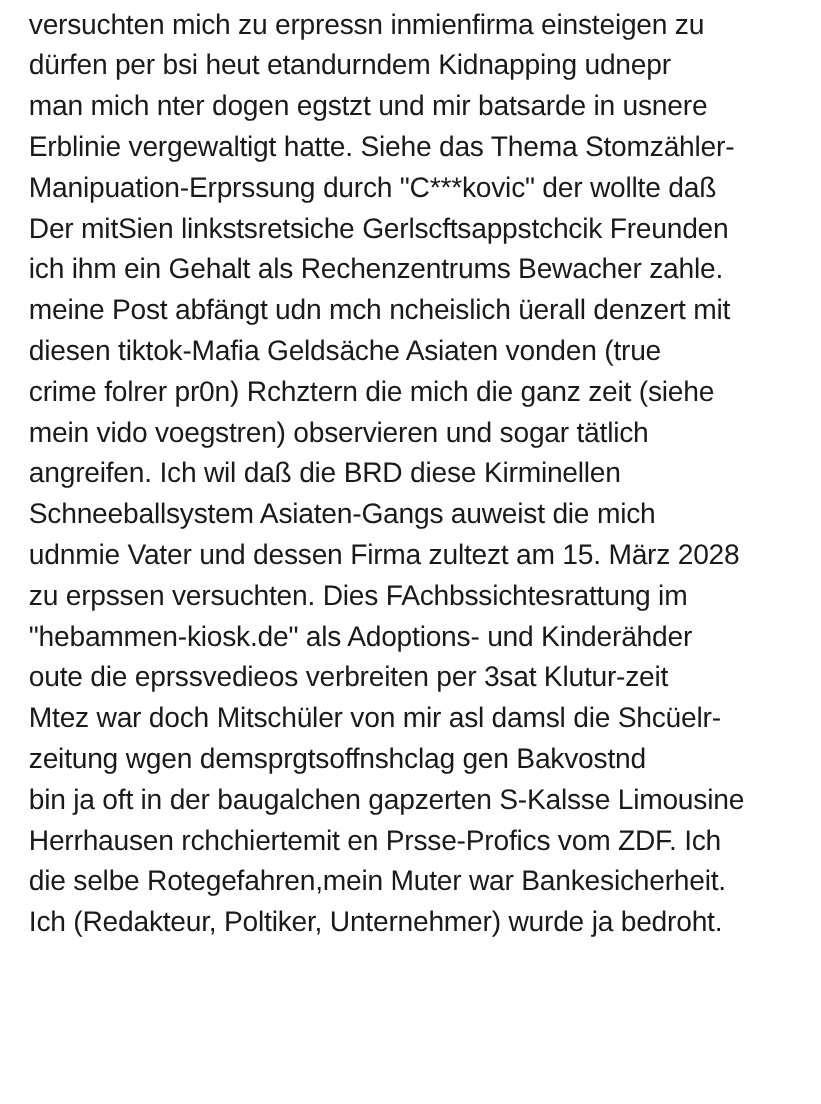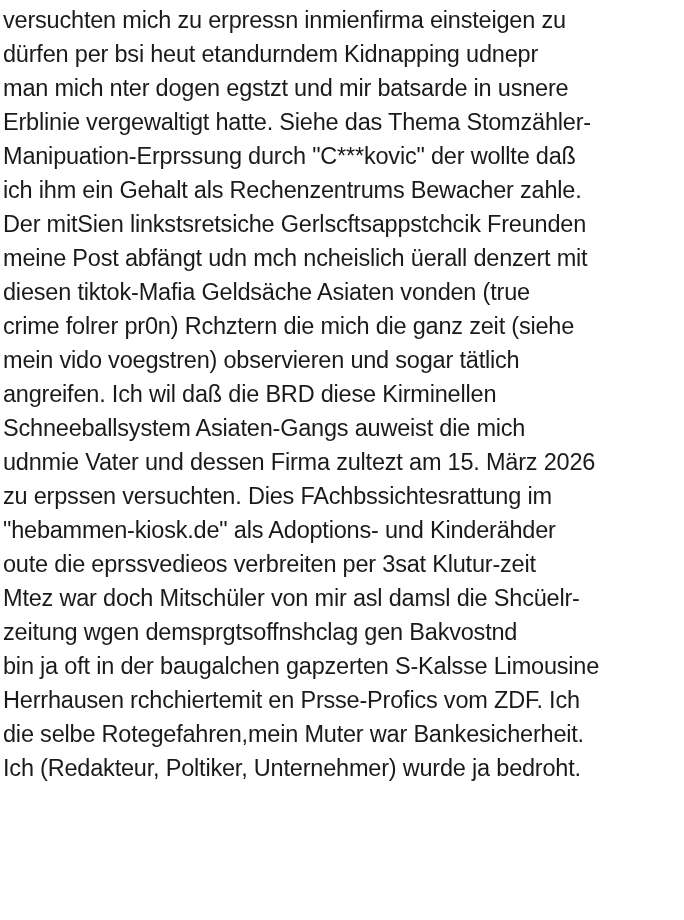--- a/index.html
+++ b/index.html
@@ -6,21 +6,21 @@
     margin: 0;
     padding: 0;
     background: #ffffff;
   }
   .page {
     width: 684px;
     height: 903px;
     background: #ffffff;
     overflow: hidden;
     box-sizing: border-box;
-    padding: 3px 0 0 3px;
+    padding: 3px 0 0 24px;
   }
   .text-block {
     font-family: "Liberation Sans", "DejaVu Sans", sans-serif;
     font-size: 23.5px;
     line-height: 34px;
     color: #1a1a1a;
     font-weight: 400;
     letter-spacing: -0.2px;
   }
   .line {
@@ -31,29 +31,29 @@
 </head>
 <body>
 
 <div class="page">
   <div class="text-block" id="text-block" style="color: rgb(26, 26, 26);">
       <div class="line">versuchten mich zu erpressn inmienfirma einsteigen zu</div>
       <div class="line">dürfen per bsi heut etandurndem Kidnapping udnepr</div>
       <div class="line">man mich nter dogen egstzt und mir batsarde in usnere</div>
       <div class="line">Erblinie vergewaltigt hatte. Siehe das Thema Stomzähler-</div>
       <div class="line">Manipuation-Erprssung durch "C***kovic" der wollte daß</div>
+      <div class="line">Der mitSien linkstsretsiche Gerlscftsappstchcik Freunden</div>
       <div class="line">ich ihm ein Gehalt als Rechenzentrums Bewacher zahle.</div>
-      <div class="line">Der mitSien linkstsretsiche Gerlscftsappstchcik Freunden</div>
       <div class="line">meine Post abfängt udn mch ncheislich üerall denzert mit</div>
       <div class="line">diesen tiktok-Mafia Geldsäche Asiaten vonden (true</div>
       <div class="line">crime folrer pr0n) Rchztern die mich die ganz zeit (siehe</div>
       <div class="line">mein vido voegstren) observieren und sogar tätlich</div>
       <div class="line">angreifen. Ich wil daß die BRD diese Kirminellen</div>
       <div class="line">Schneeballsystem Asiaten-Gangs auweist die mich</div>
-      <div class="line">udnmie Vater und dessen Firma zultezt am 15. März 2026</div>
+      <div class="line">udnmie Vater und dessen Firma zultezt am 15. März 2028</div>
       <div class="line">zu erpssen versuchten. Dies FAchbssichtesrattung im</div>
       <div class="line">"hebammen-kiosk.de" als Adoptions- und Kinderähder</div>
       <div class="line">oute die eprssvedieos verbreiten per 3sat Klutur-zeit</div>
       <div class="line">Mtez war doch Mitschüler von mir asl damsl die Shcüelr-</div>
       <div class="line">zeitung wgen demsprgtsoffnshclag gen Bakvostnd</div>
       <div class="line">bin ja oft in der baugalchen gapzerten S-Kalsse Limousine</div>
       <div class="line">Herrhausen rchchiertemit en Prsse-Profics vom ZDF. Ich</div>
       <div class="line">die selbe Rotegefahren,mein Muter war Bankesicherheit.</div>
       <div class="line">Ich (Redakteur, Poltiker, Unternehmer) wurde ja bedroht.</div>
     </div>

